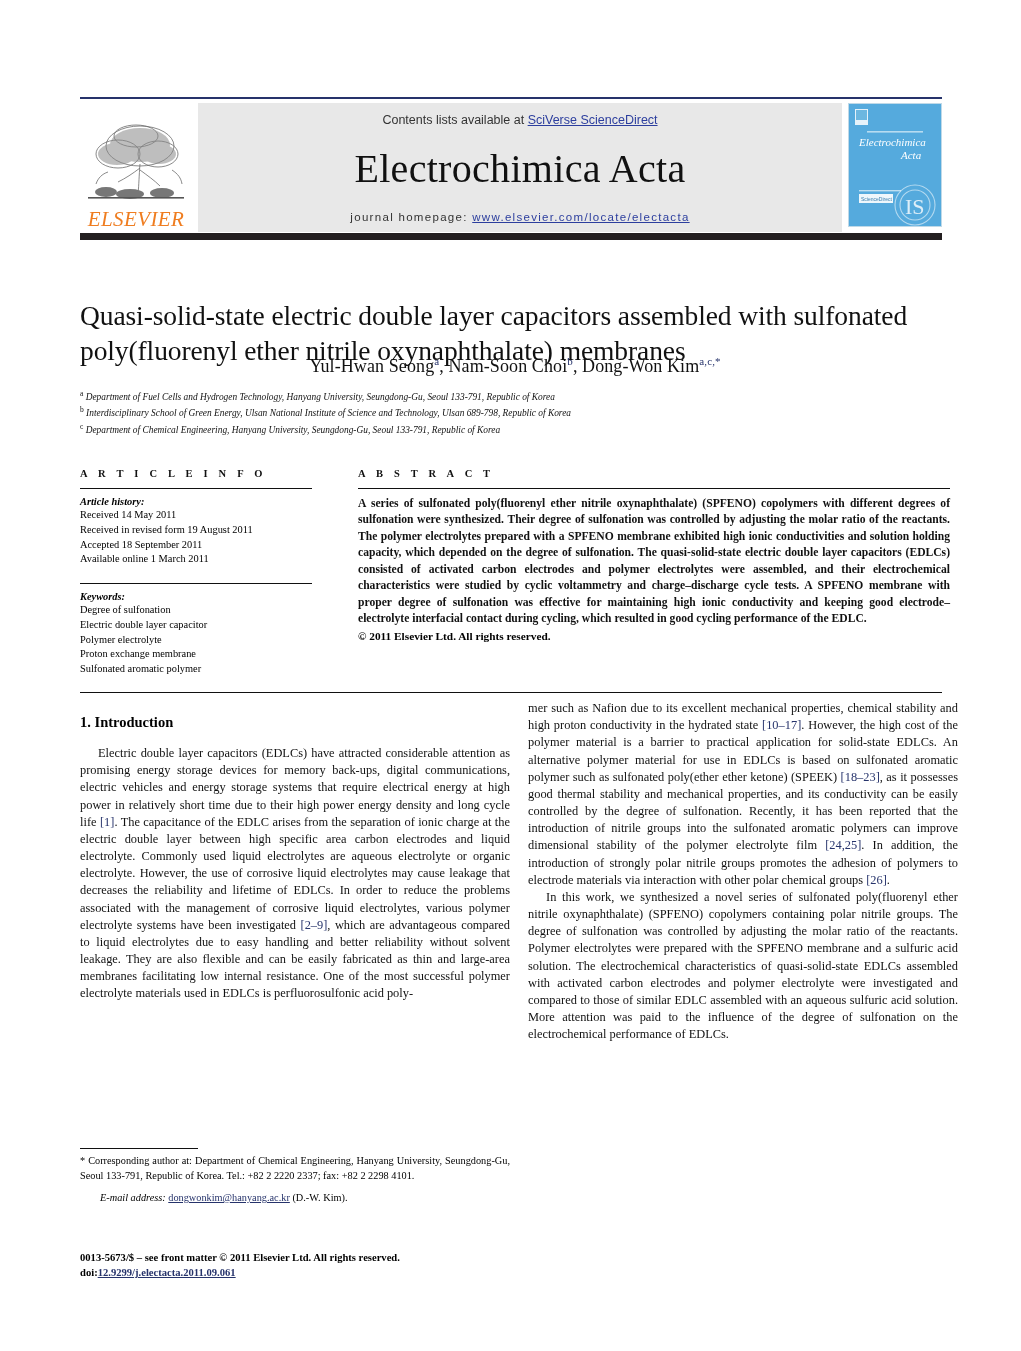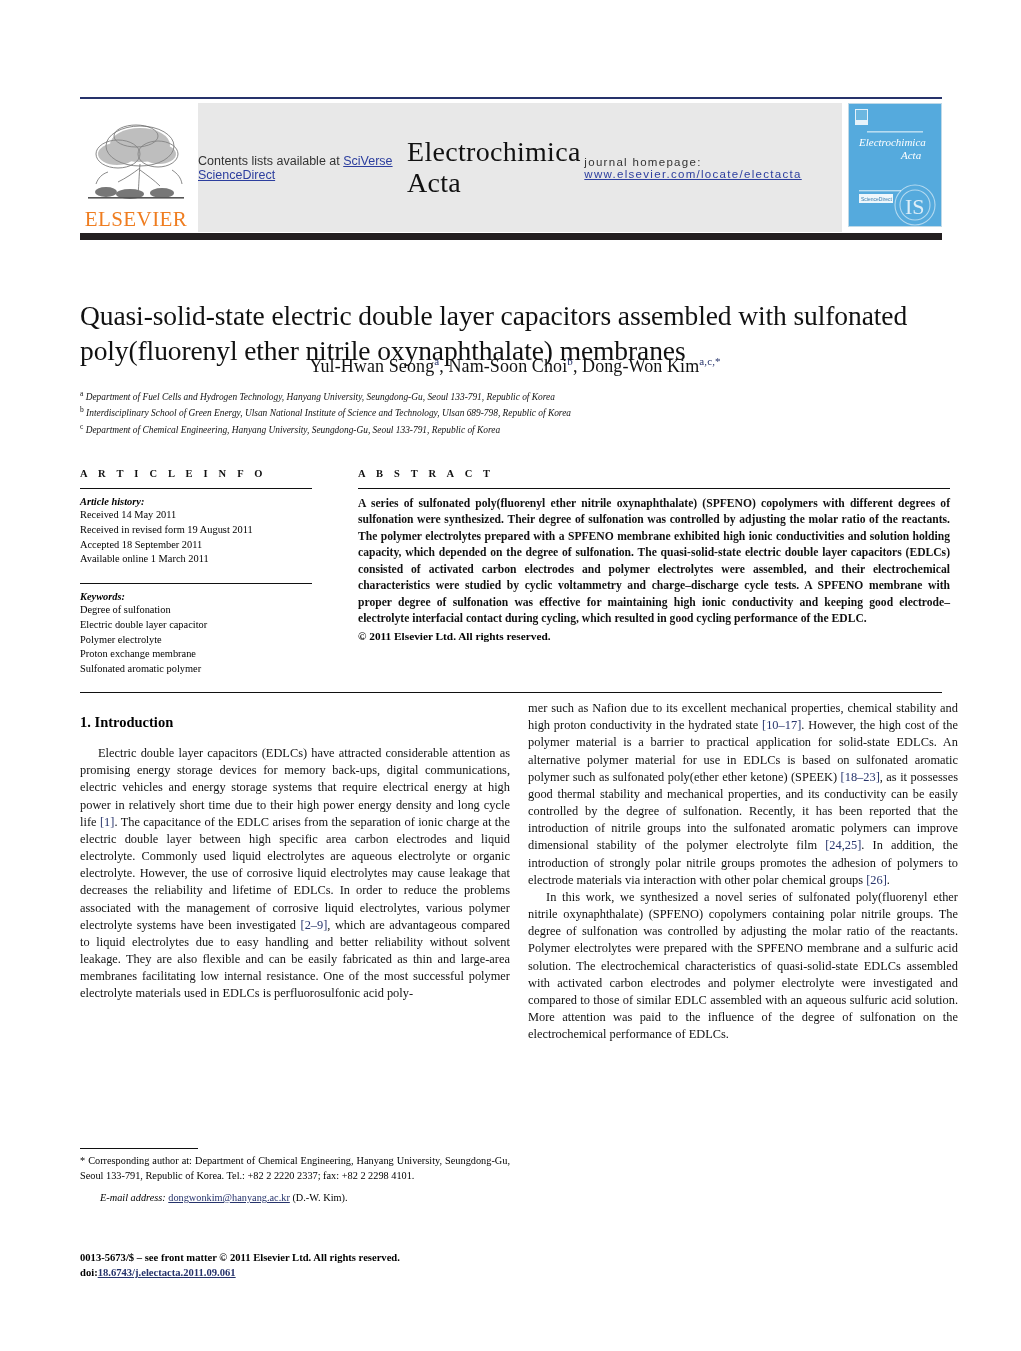--- a/index.html
+++ b/index.html
@@ -47,51 +47,53 @@
     align-items: stretch;
   }
   .elsevier-logo {
     width: 112px;
     flex: 0 0 112px;
     display: flex;
     flex-direction: column;
     justify-content: flex-end;
     align-items: center;
     padding-bottom: 2px;
+    font-style: italic;
   }
   .tree-svg { display:block; }
   .elsevier-word {
     font-family: "Liberation Serif", serif;
     font-size: 21px;
     letter-spacing: 0.4px;
     color: #ef7d20;
     font-weight: 400;
     line-height: 1;
     margin-top: 1px;
   }
   .journal-band {
     flex: 1 1 auto;
     background: #e8e8e8;
     margin-left: 6px;
     margin-right: 6px;
     display: flex;
+    flex-direction: column;
     justify-content: space-between;
     align-items: center;
     padding: 10px 0 9px 0;
     min-height: 110px;
   }
   .contents-line {
     font-family: "Liberation Sans", sans-serif;
     font-size: 12.5px;
     color: #333;
   }
   .contents-line .sd-link { color: #2c3e9e; }
   .journal-name {
     font-family: "Liberation Serif", serif;
-    font-size: 28px;
+    font-size: 40px;
     color: #111;
     letter-spacing: 0.3px;
     line-height: 1.1;
   }
   .homepage-line {
     font-family: "Liberation Sans", sans-serif;
     font-size: 11.5px;
     color: #333;
     letter-spacing: 1.3px;
   }
@@ -392,16 +394,16 @@
     <div class="fn">* Corresponding author at: Department of Chemical Engineering, Hanyang University, Seungdong-Gu, Seoul 133-791, Republic of Korea. Tel.: +82  2 2220 2337; fax: +82 2 2298 4101.</div>
     <div class="fn-email">
       <i>E-mail address:</i>
       <a class="mail-link" href="#">dongwonkim@hanyang.ac.kr</a>
       <span>(D.-W. Kim).</span>
     </div>
   </div>
 
   <div class="imprint">
     <div>0013-5673/$ – see front matter © 2011 Elsevier Ltd. All rights reserved.</div>
-    <div><span>doi:</span><a class="doi-link" href="#">18.6743/j.electacta.2011.09.061</a></div>
+    <div><span>doi:</span><a class="doi-link" href="#">12.9299/j.electacta.2011.09.061</a></div>
   </div>
 
 </div>
 
 </body></html>

